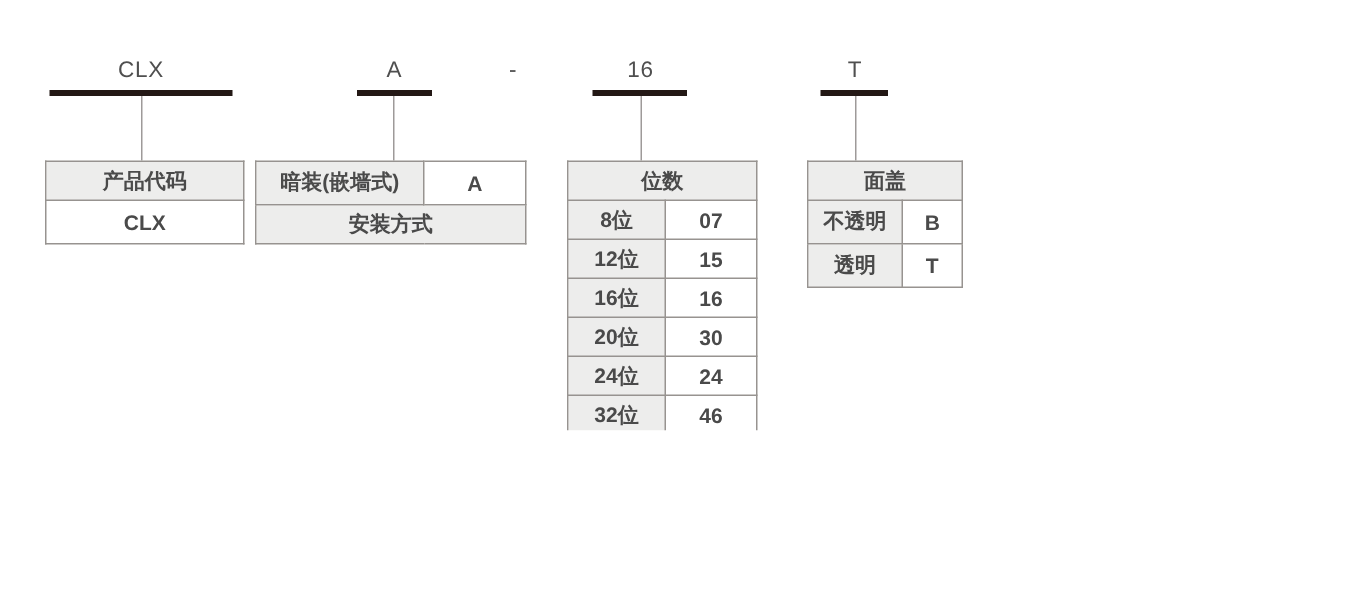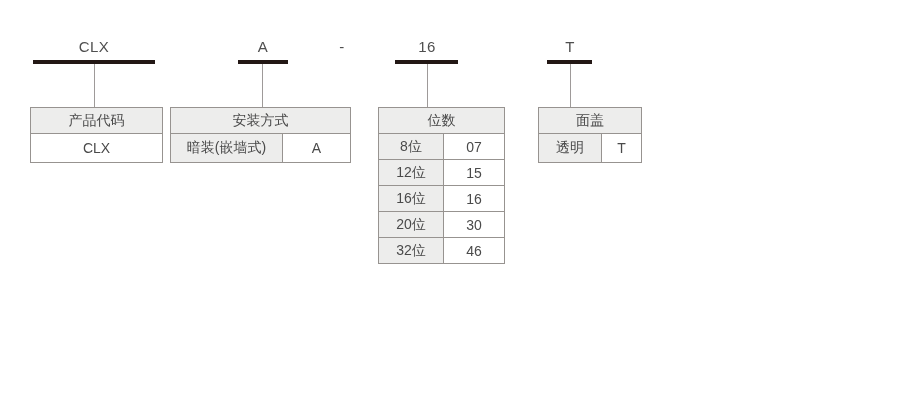--- a/index.html
+++ b/index.html
@@ -44,21 +44,21 @@
     border-collapse: collapse;
     table-layout: fixed;
   }
   table.lk th, table.lk td {
     border: 1px solid #979390;
     padding: 0 2px;
     text-align: center;
     vertical-align: middle;
     font-size: 14px;
     color: #4a4a4a;
-    font-weight: normal;
+    font-weight: bold;
     overflow: hidden;
     white-space: nowrap;
   }
   table.lk th {
     background: #ededec;
     height: 25px;
   }
   table.lk td { background: #ffffff; }
   table.lk td.key { background: #ededec; }
   .t1 td, .t2 td, .t4 td { height: 28px; }
@@ -96,25 +96,25 @@
   </tbody>
     </table>
 
   <table class="lk t2" style="left:170px; width:180px;">
     <colgroup>
         <col style="width:112px">
         <col style="width:68px">
       </colgroup>
     <tbody>
         <tr>
-      <th colspan="2">安装方式</th>
+      <td class="key">暗装(嵌墙式)</td>
+      <td>A</td>
     </tr>
     <tr>
-      <td class="key">暗装(嵌墙式)</td>
-      <td>A</td>
+      <th colspan="2">安装方式</th>
     </tr>
   </tbody>
     </table>
 
   <table class="lk t3" style="left:378px; width:126px;">
     <colgroup>
         <col style="width:65px">
         <col style="width:61px">
       </colgroup>
     <tbody>
@@ -131,35 +131,43 @@
     </tr>
     <tr>
       <td class="key">16位</td>
       <td>16</td>
     </tr>
     <tr>
       <td class="key">20位</td>
       <td>30</td>
     </tr>
     <tr>
+      <td class="key">24位</td>
+      <td>24</td>
+    </tr>
+    <tr>
       <td class="key">32位</td>
       <td>46</td>
     </tr>
   </tbody>
     </table>
 
   <table class="lk t4" style="left:538px; width:103px;">
     <colgroup>
         <col style="width:63px">
         <col style="width:40px">
       </colgroup>
     <tbody>
         <tr>
       <th colspan="2">面盖</th>
     </tr>
     <tr>
+      <td class="key">不透明</td>
+      <td>B</td>
+    </tr>
+    <tr>
       <td class="key">透明</td>
       <td>T</td>
     </tr>
   </tbody>
     </table>
 
 </div>
 
 </body></html>

